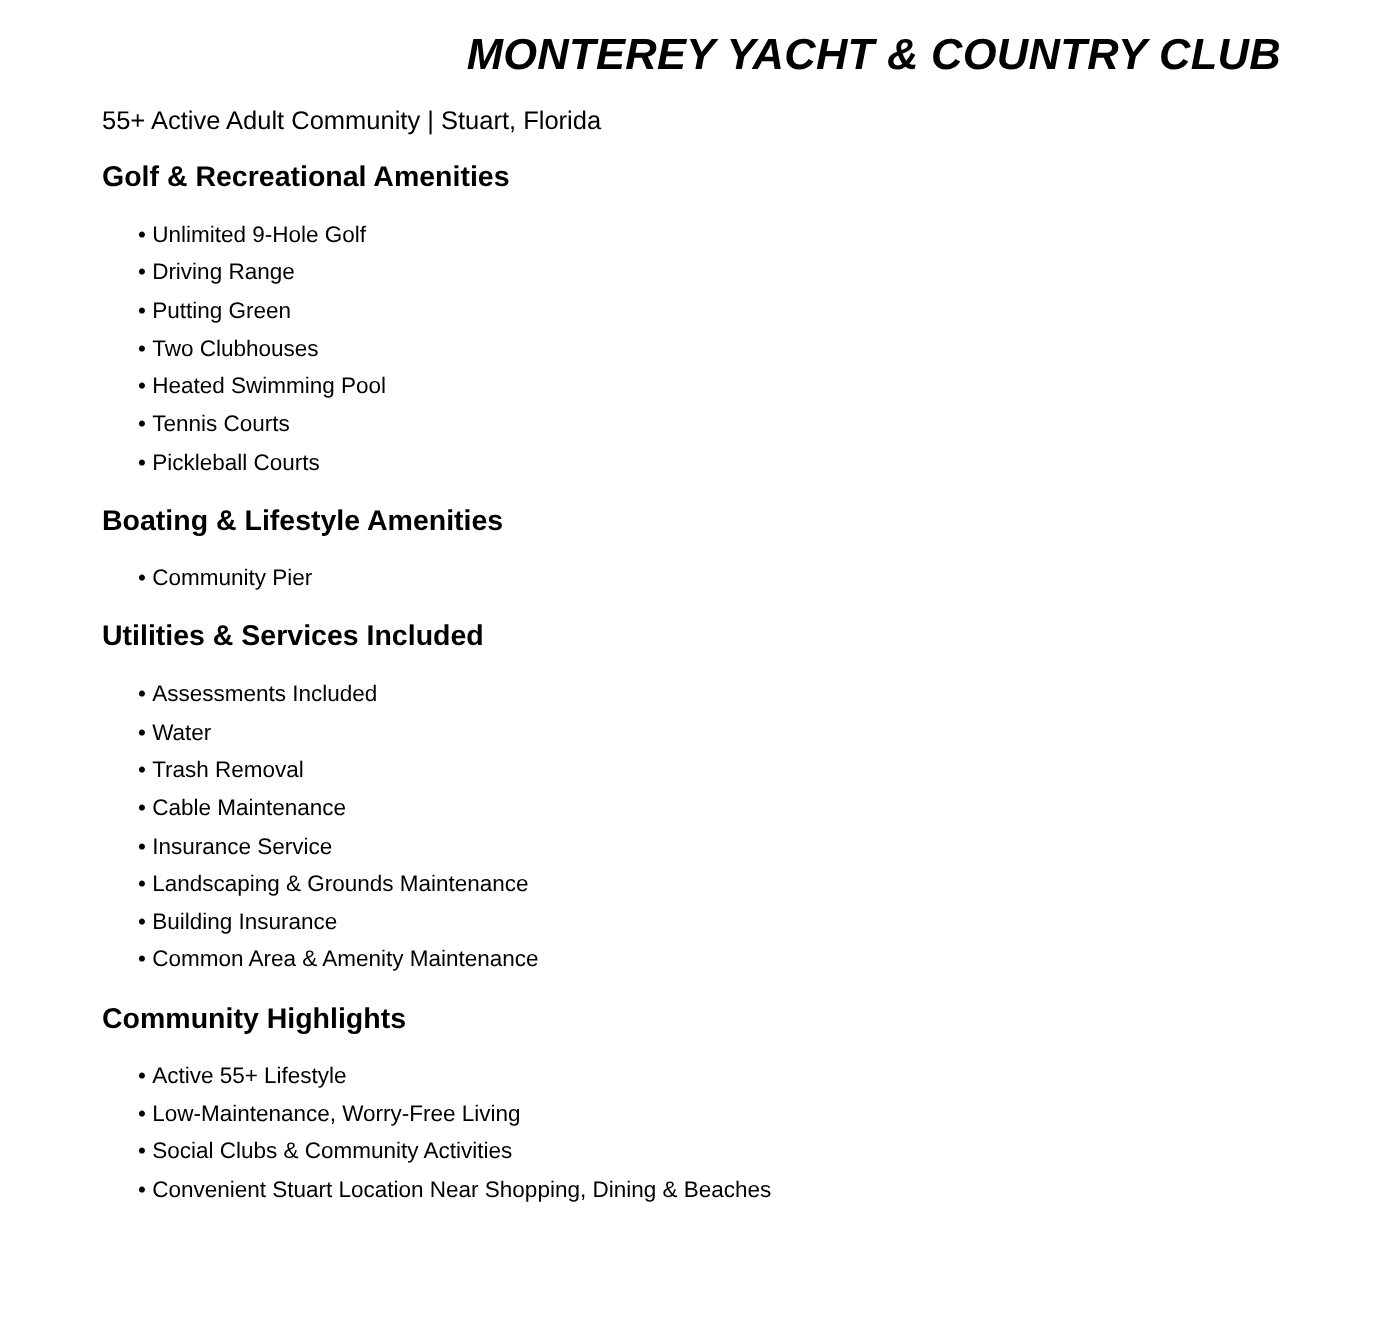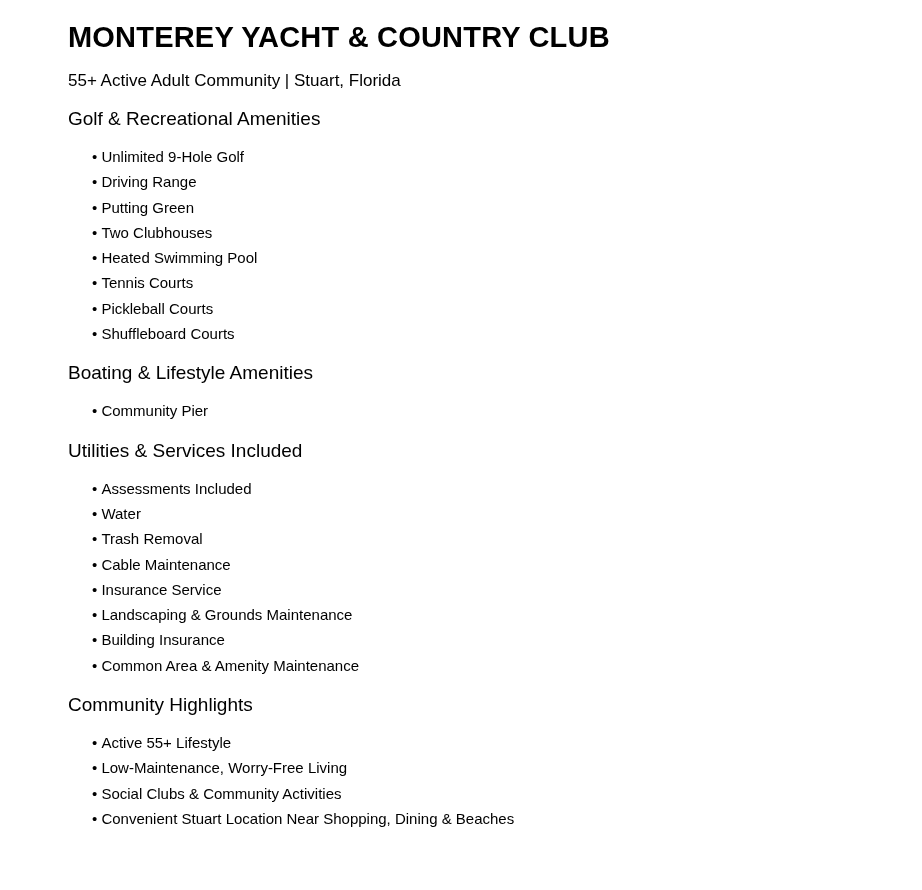--- a/index.html
+++ b/index.html
@@ -12,33 +12,34 @@
     width: 922px;
     height: 890px;
     box-sizing: border-box;
     padding: 8px 68px 0 68px;
     font-family: "Liberation Sans", sans-serif;
     color: #000000;
   }
   .doc-title {
     font-size: 29px;
     font-weight: bold;
-    text-align: left;
+    text-align: right;
     letter-spacing: 0.2px;
     line-height: 35px;
     margin: 12px 0 14px 0;
+    font-style: italic;
   }
   .doc-subtitle {
     font-size: 17px;
     line-height: 23px;
     margin: 0;
   }
   .section-heading {
     font-size: 19px;
-    font-weight: normal;
+    font-weight: bold;
     line-height: 26px;
     margin: 14px 0 12px 0;
   }
   .bullet-list {
     list-style: none;
     margin: 0 0 10px 0;
     padding: 0 0 0 24px;
   }
   .bullet-list li {
     font-size: 15px;
@@ -58,21 +59,20 @@
 <div>
   <h2 class="section-heading">Golf &amp; Recreational Amenities</h2>
   <ul class="bullet-list">
     <li>Unlimited 9-Hole Golf</li>
     <li>Driving Range</li>
     <li>Putting Green</li>
     <li>Two Clubhouses</li>
     <li>Heated Swimming Pool</li>
     <li>Tennis Courts</li>
     <li>Pickleball Courts</li>
-    <li>Shuffleboard Courts</li>
   </ul>
 </div>
 
 <div>
   <h2 class="section-heading">Boating &amp; Lifestyle Amenities</h2>
   <ul class="bullet-list">
     <li>Community Pier</li>
   </ul>
 </div>
 

